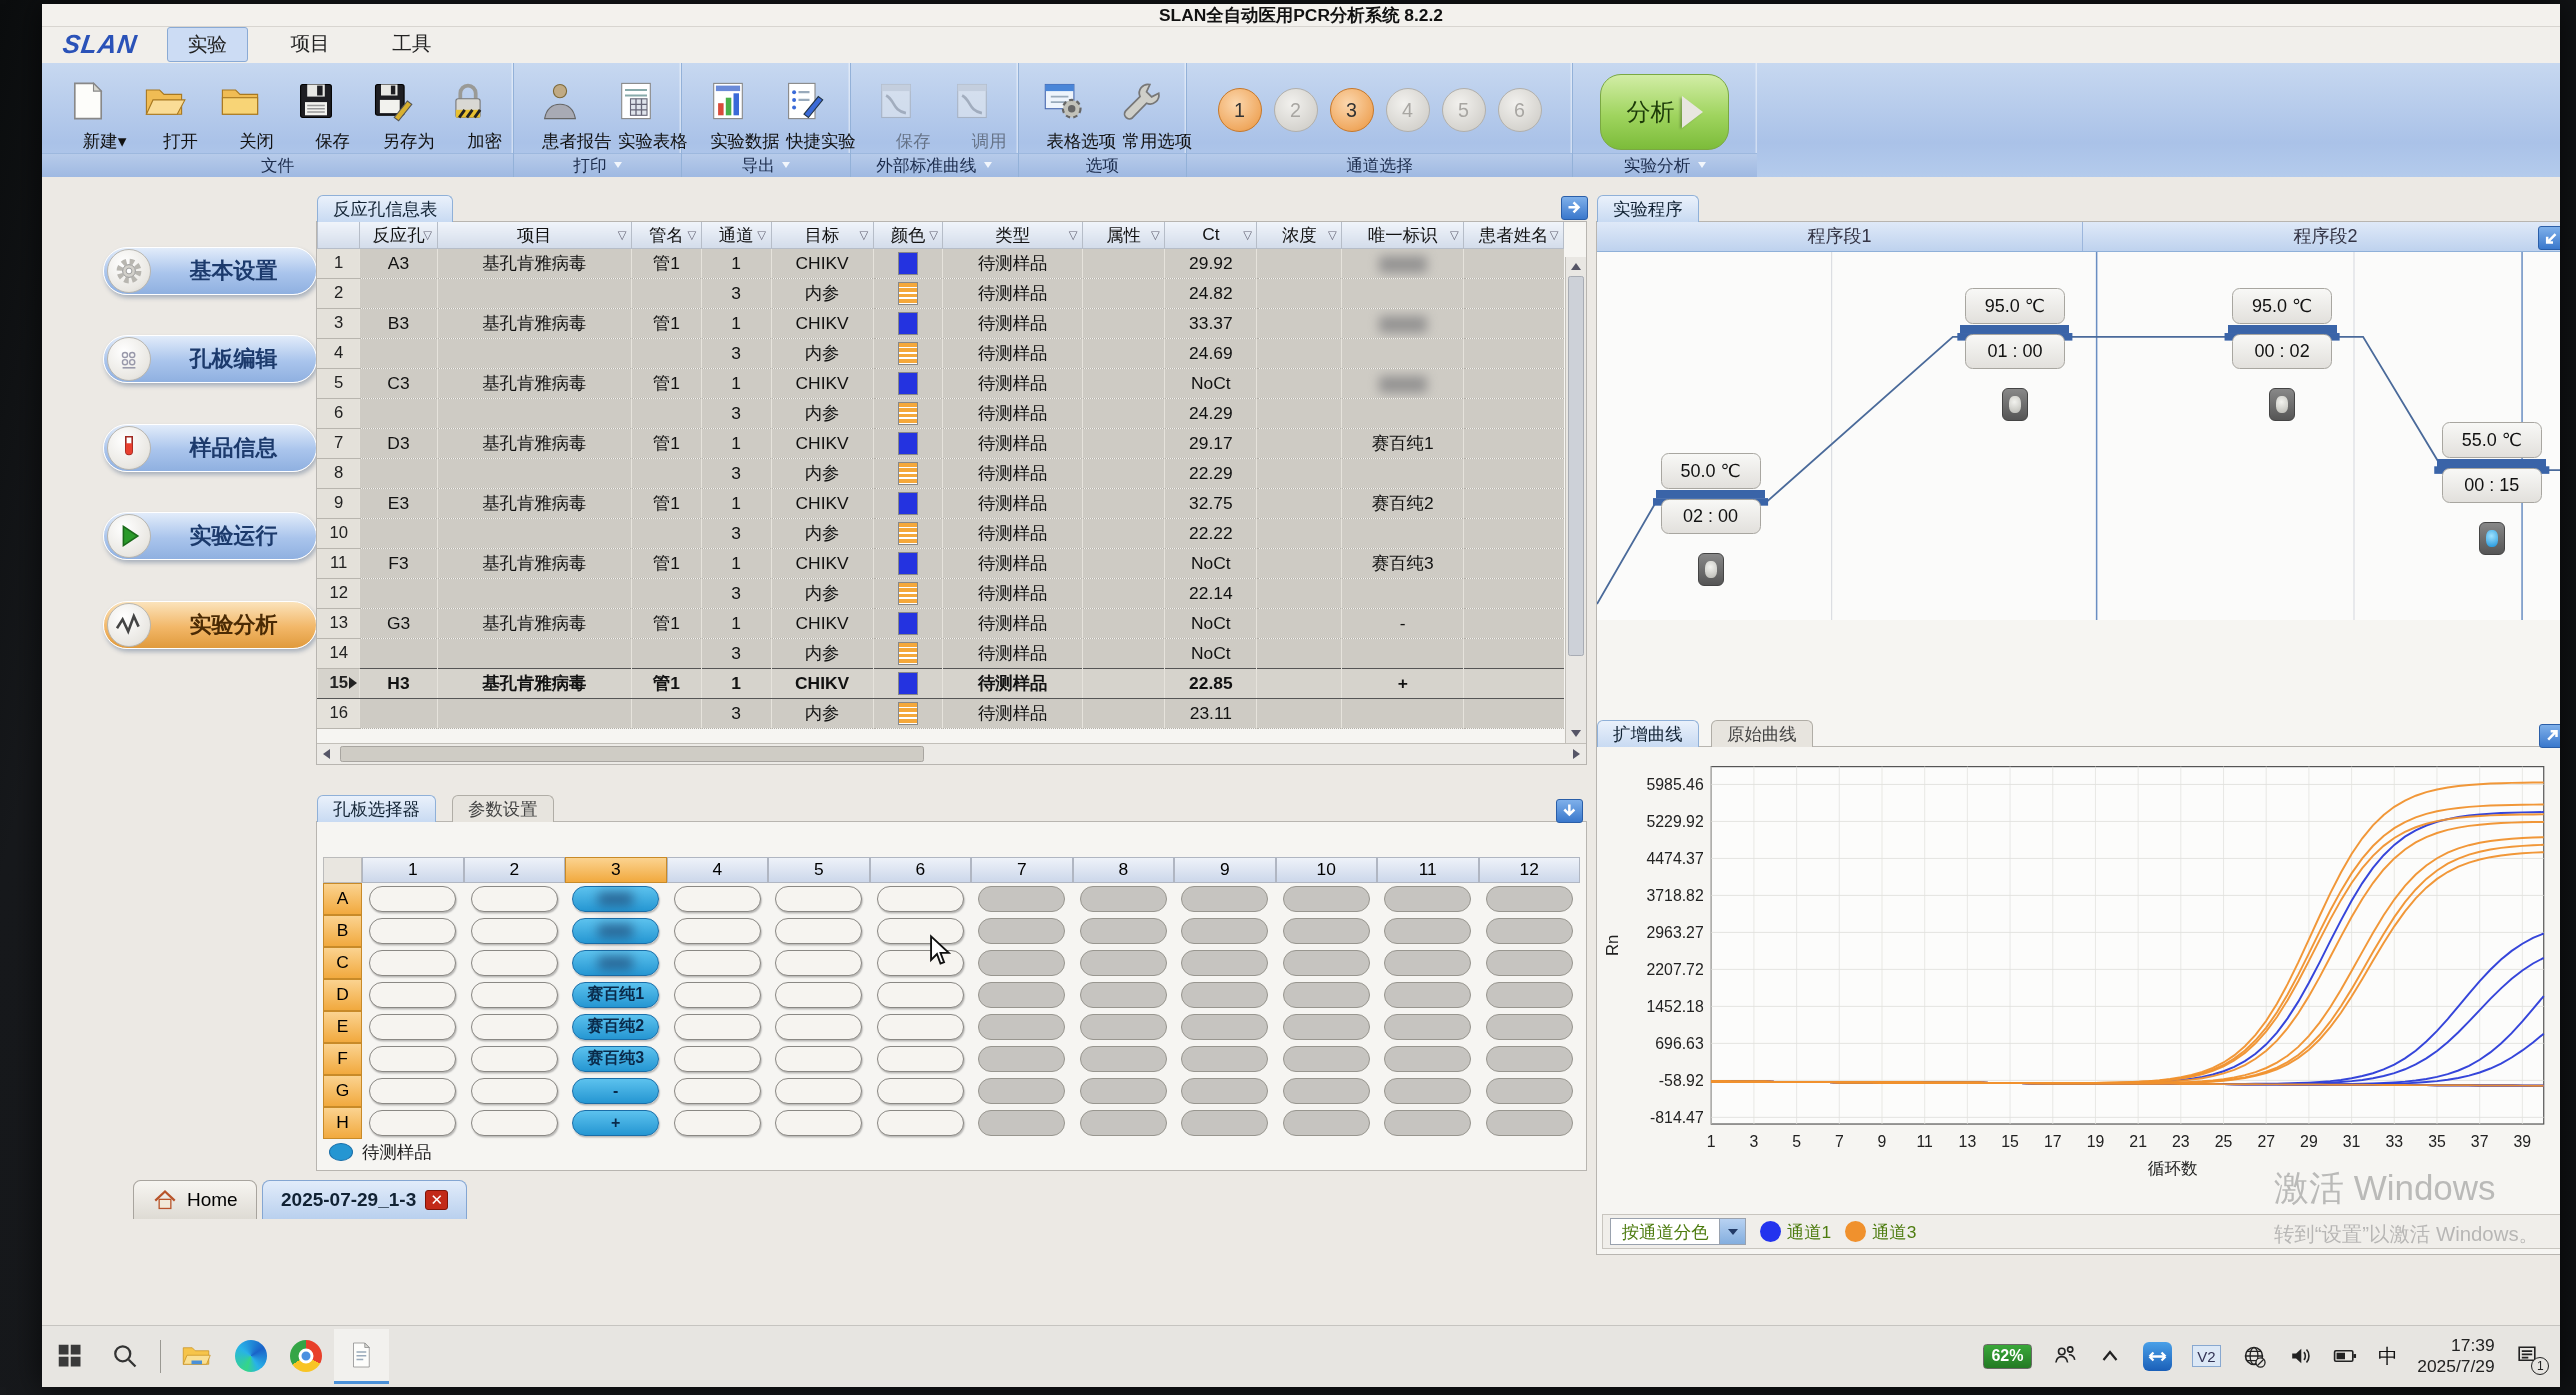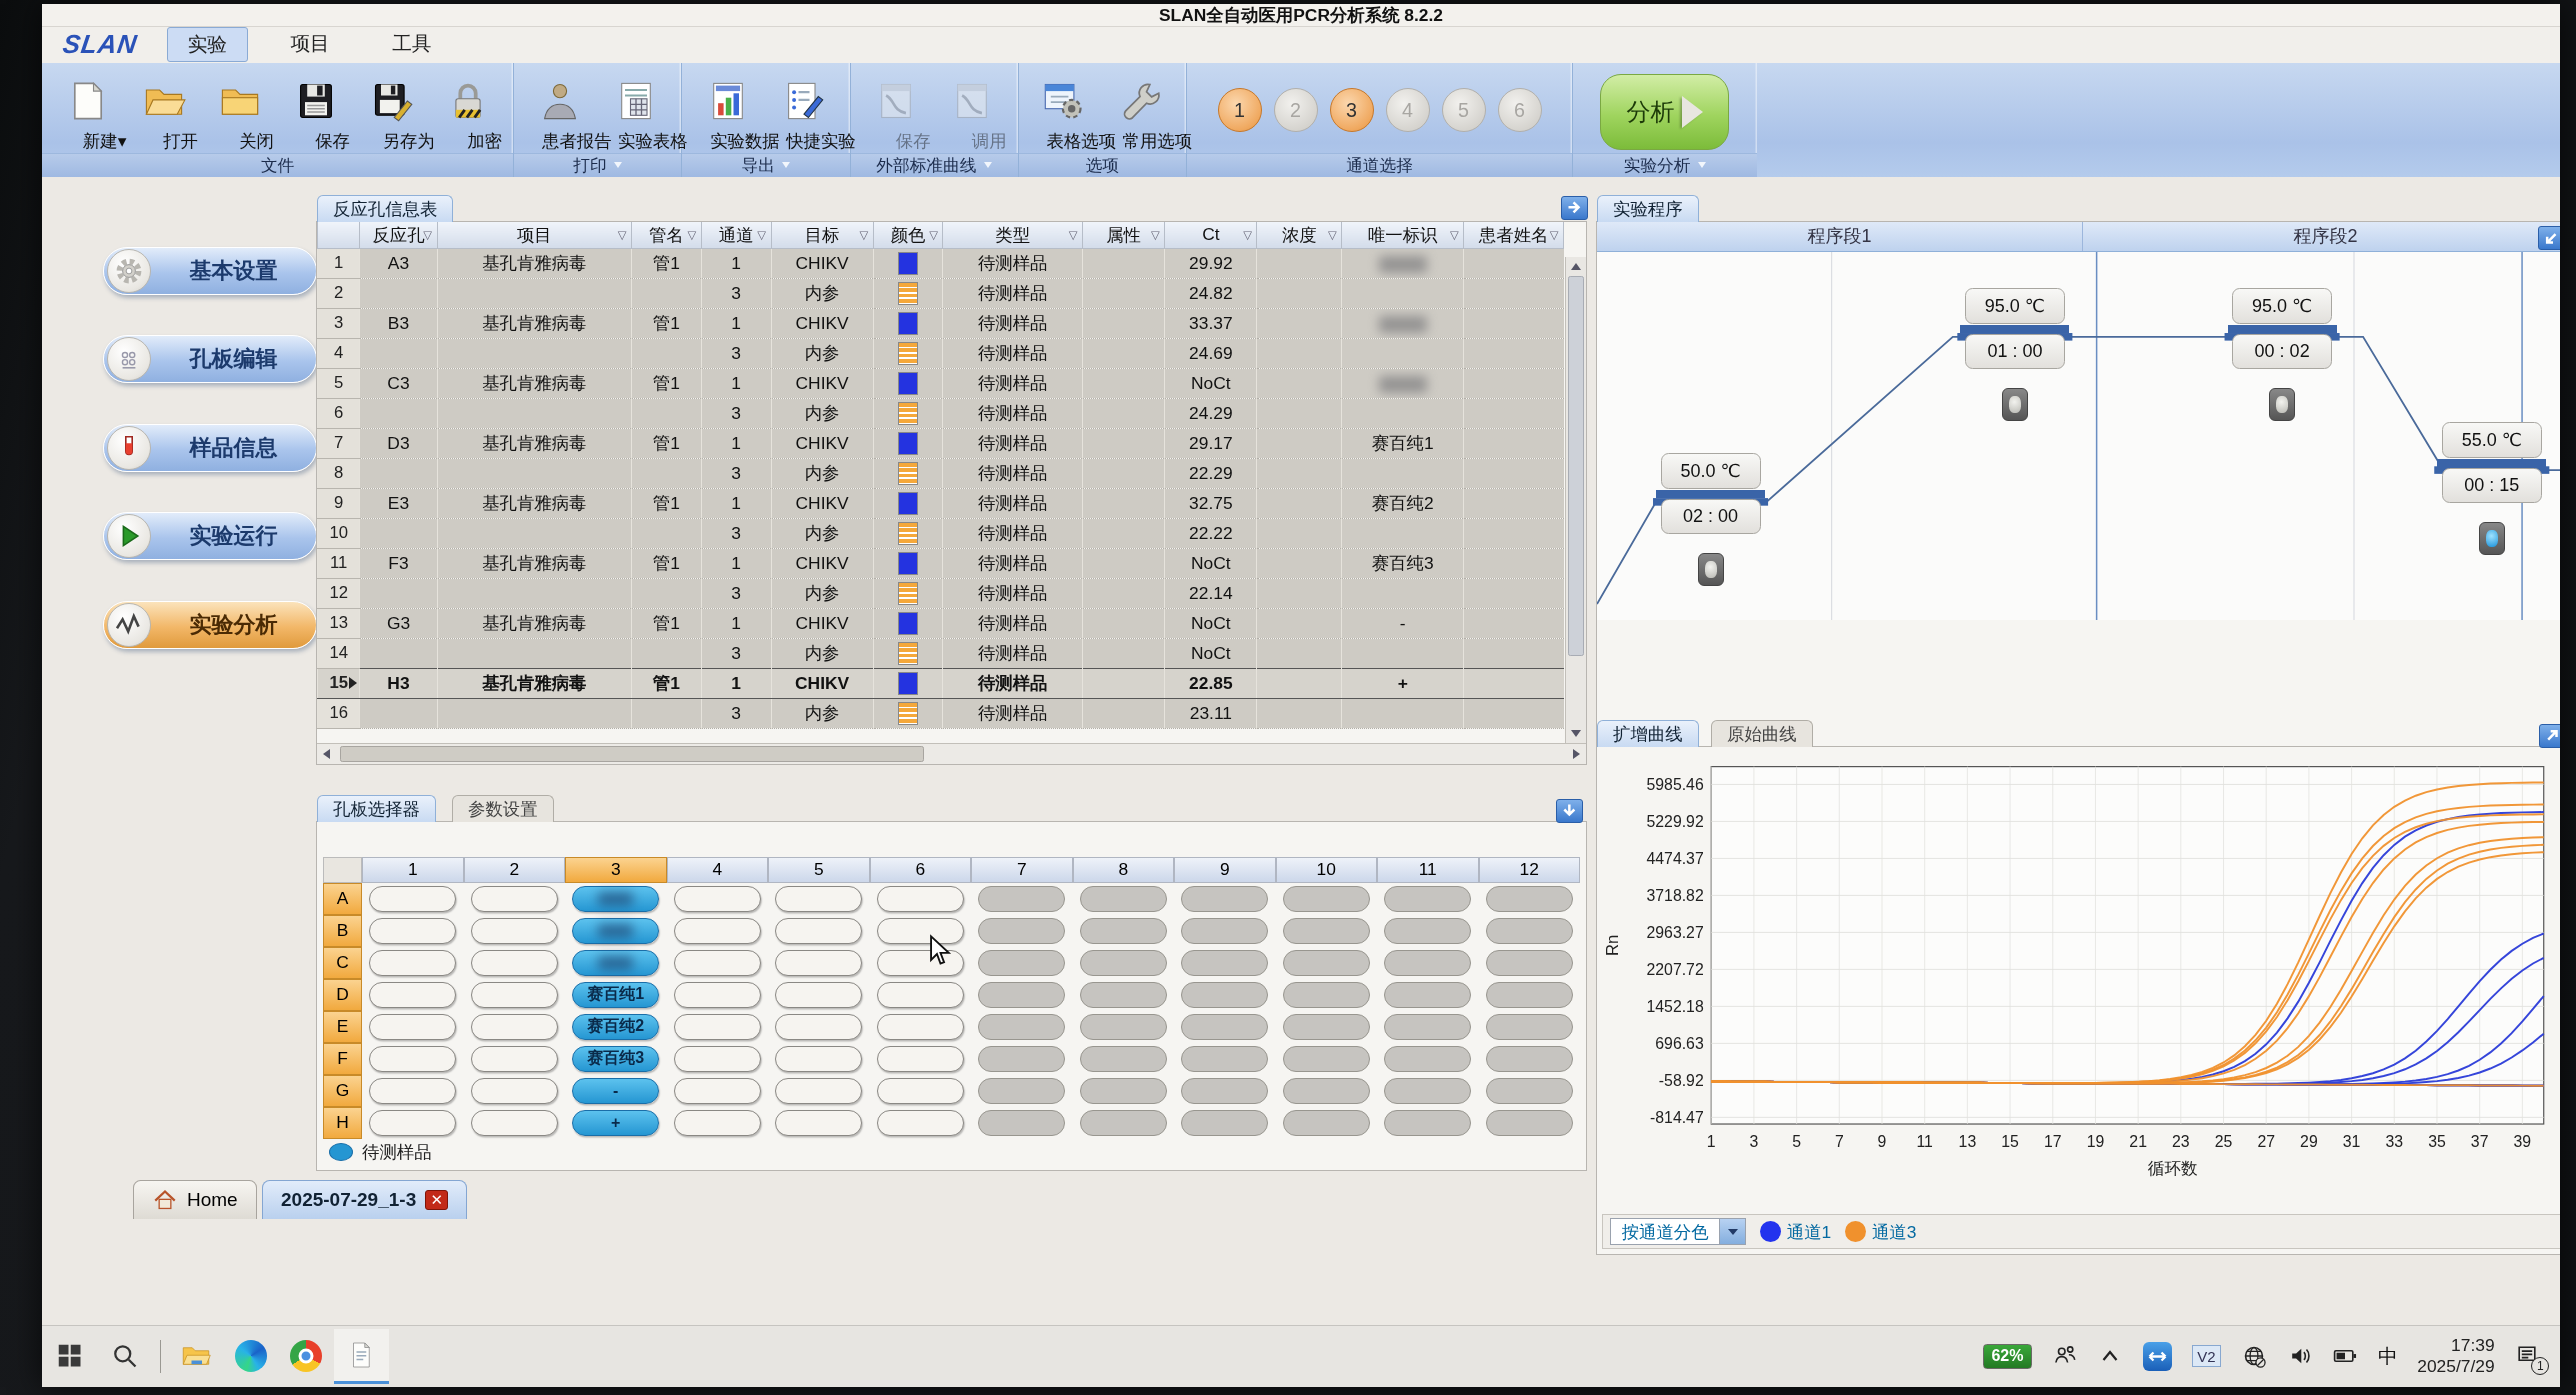--- a/index.html
+++ b/index.html
@@ -111,21 +111,21 @@
     display:flex;align-items:center;justify-content:center;}
   .cam i{display:block;width:12px;height:16.7px;border-radius:40%;background:radial-gradient(circle at 45% 35%,#f2f2ee,#b8b8b2);}
   .cam.blue i{background:radial-gradient(circle at 45% 35%,#9fe2ff,#1890d8);}
   .steps-row{position:absolute;left:0;right:0;height:27px;display:flex;align-items:center;background:#fbfbfa;border-top:0.8px solid #c8ccd4;}
   .steps-row span{flex:1;text-align:center;font-size:16.7px;color:#555;}
   .cycles-row{position:absolute;left:0;right:0;height:33px;display:flex;align-items:center;background:#f3f2ef;border-top:2.3px solid #3a64a8;}
   .cycles-row span{flex:1;text-align:center;font-size:18px;color:#222;border-right:0.8px solid #9cb6dc;height:100%;display:flex;align-items:center;justify-content:center;}
 
   
   .legend-row{position:absolute;left:4.5px;right:4.5px;bottom:4.5px;height:35px;background:#f0eeea;border:0.8px solid #c8c5bf;
-    display:flex;align-items:center;padding:0 7.6px;gap:13.6px;font-size:17.4px;color:#0369a1;}
+    display:flex;align-items:center;padding:0 7.6px;gap:13.6px;font-size:17.4px;color:#4d7c0f;}
   .dd{display:flex;align-items:center;height:27px;border:0.8px solid #9aa2ae;background:#fff;}
   .dd .dtxt{padding:0 10.6px;font-size:17.4px;}
   .dd .dbtn{width:26px;height:100%;background:linear-gradient(#b8d2f2,#84aede);border-left:0.8px solid #9aa2ae;display:flex;align-items:center;justify-content:center;}
   .watermark{position:absolute;color:#8a8a8a;opacity:.55;pointer-events:none;}
   .watermark .w1{font-size:35px;}
   .watermark .w2{font-size:20.4px;margin-top:7.6px;}
 
   
   .taskbar{position:absolute;left:0;bottom:0;width:100%;height:62px;background:#e7e5e1;border-top:0.8px solid #c6c4c0;display:flex;align-items:center;}
   .tb-ic{width:55px;height:55px;display:flex;align-items:center;justify-content:center;flex:none;}
@@ -1205,20 +1205,24 @@
           </div>
           <span style="display:flex;align-items:center;gap:6px;">
         <span class="dotc" style="background:#2233ee;width:21px;height:21px;"></span>
         <span>通道1</span>
           </span>
           <span style="display:flex;align-items:center;gap:6px;">
         <span class="dotc" style="background:#f0912d;width:21px;height:21px;"></span>
         <span>通道3</span>
           </span>
         </div>
+      <div class="watermark" style="right:30px;bottom:6px;text-align:left;">
+        <div class="w1">激活 Windows</div>
+        <div class="w2">转到“设置”以激活 Windows。</div>
+      </div>
     </div>
 
     <svg class="cursor" style="left:884px;top:757px;width:29px;height:33px;" viewBox="0 0 24 28">
       <path d="M4 2v20l5-5 3 8 3-1-3-8h7z" fill="#fff" stroke="#111" stroke-width="1.6"></path>
     </svg>
   </div>
 
   <div class="taskbar">
     <div class="tb-ic">
       <svg viewBox="0 0 40 40">

